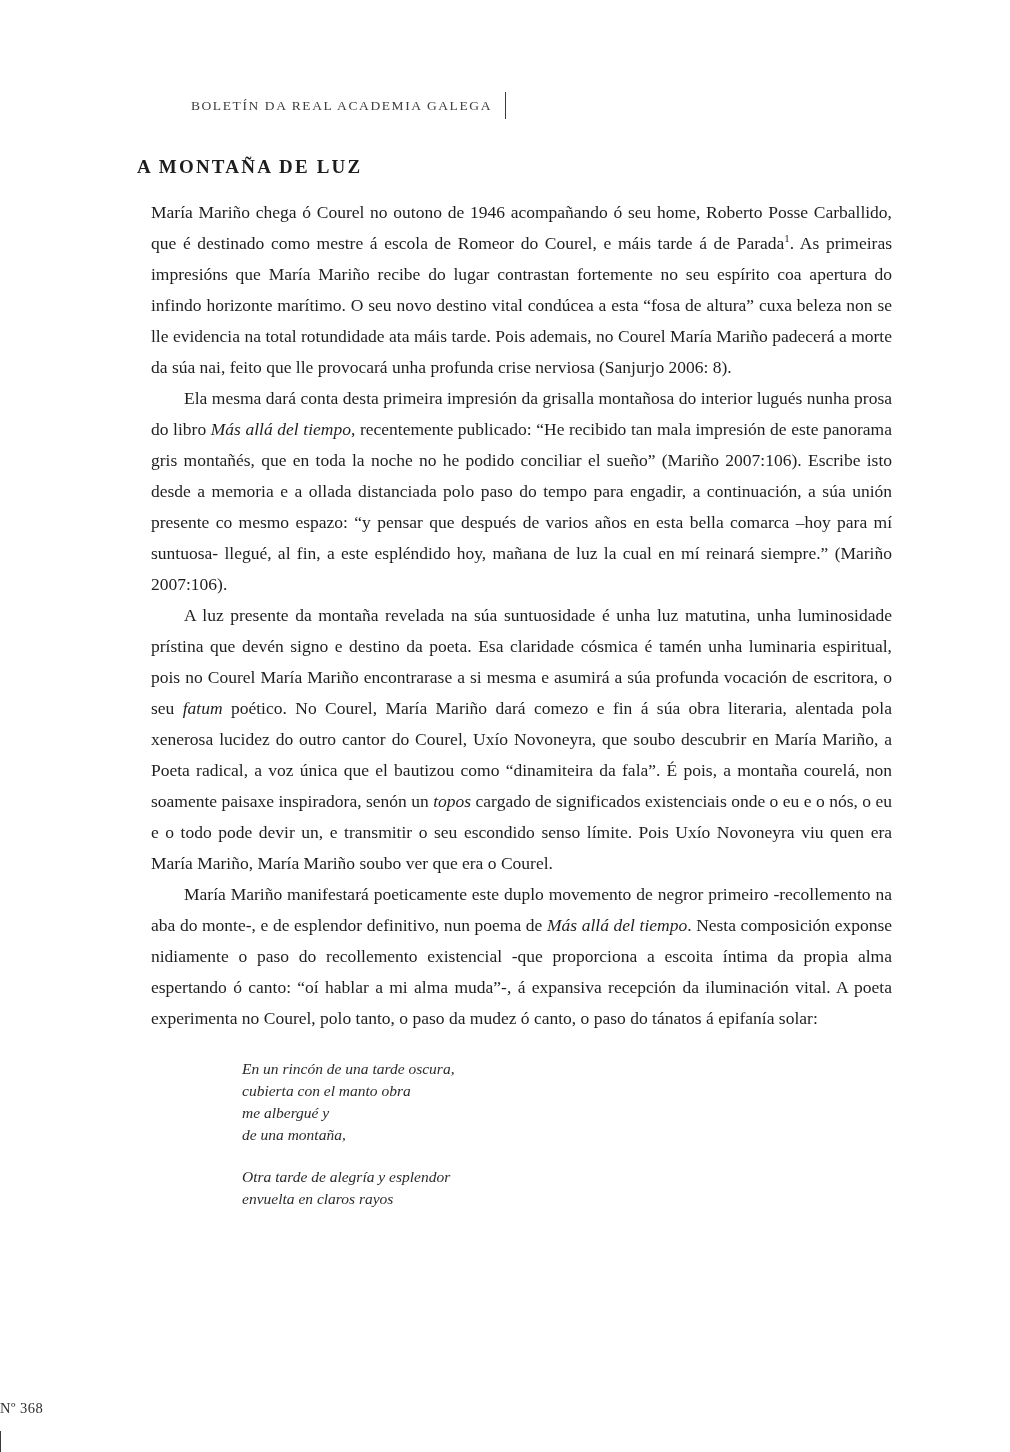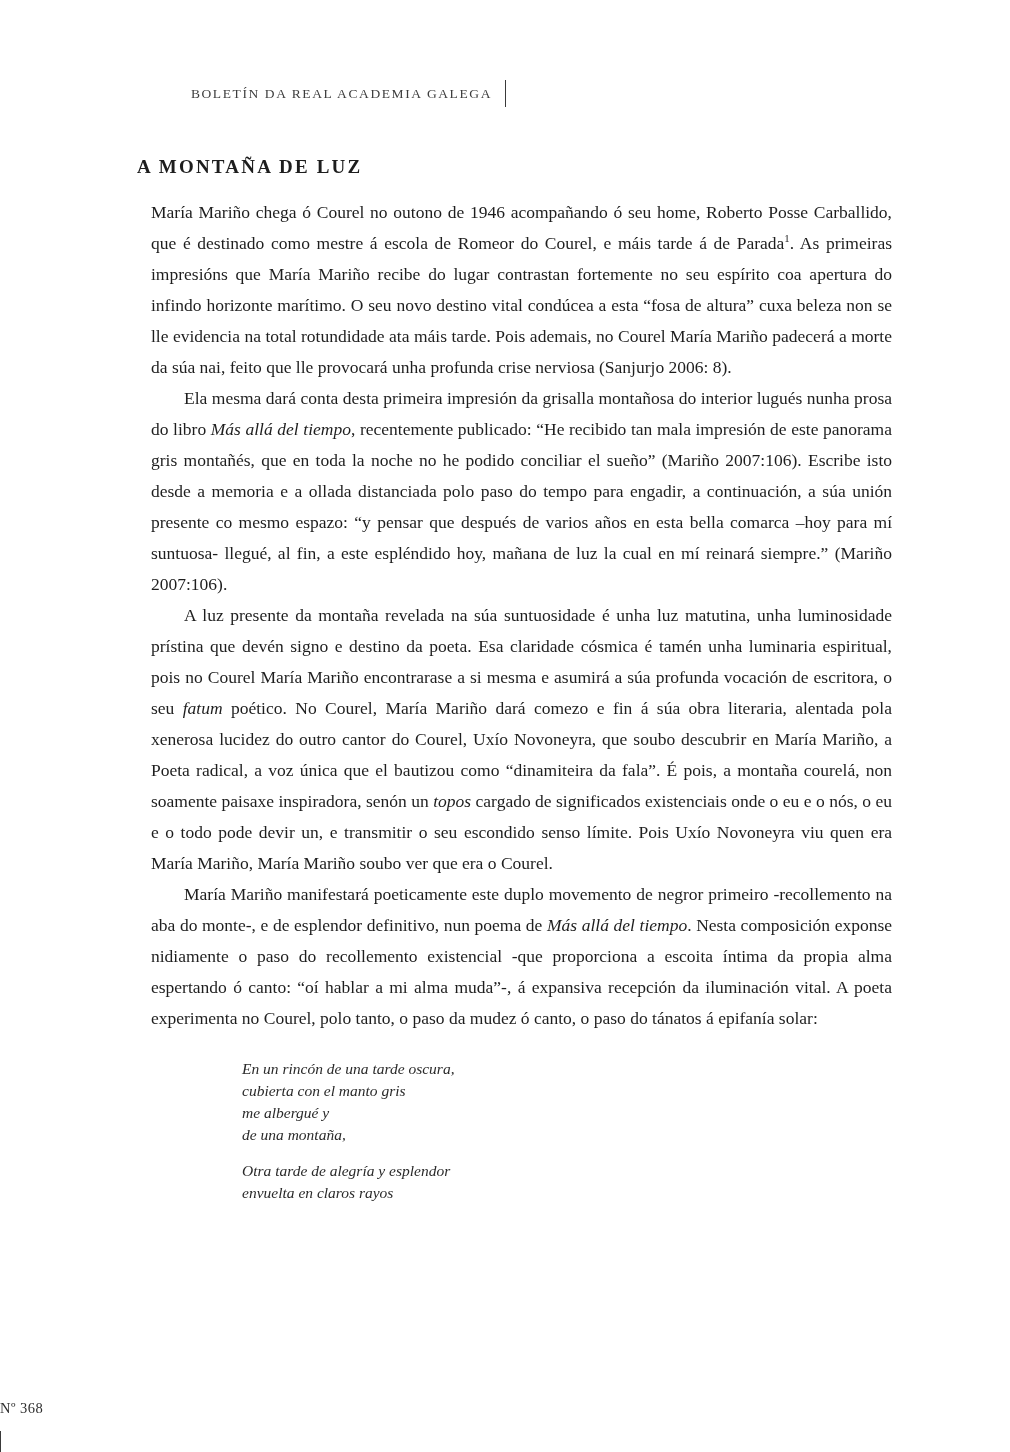--- a/index.html
+++ b/index.html
@@ -10,21 +10,21 @@
     height: 1452px;
     background: #ffffff;
     font-family: "Liberation Serif", serif;
     color: #1c1c1c;
     overflow: hidden;
   }
 
   
   .header {
     position: absolute;
-    top: 80px;
+    top: 92px;
     left: 0;
     width: 100%;
     display: flex;
     align-items: center;
   }
   .header-left {
     width: 50%;
     text-align: right;
     padding-right: 13px;
     font-size: 13.5px;
@@ -83,21 +83,21 @@
 
   
   .poem {
     margin-top: 24px;
     margin-left: 91px;
     font-size: 15.5px;
     line-height: 22px;
     text-align: left;
     color: #2a2a2a;
   }
-  .stanza + .stanza { margin-top: 14px; }
+  .stanza + .stanza { margin-top: 20px; }
   .poem-line { white-space: pre; font-style: italic; }
 
   
   .footer {
     position: absolute;
     top: 1400px;
     left: 0;
     width: 100%;
     display: flex;
     justify-content: center;
@@ -136,21 +136,21 @@
   <main class="body-text">
     <div>
         <p class="para"><span>María Mariño chega ó Courel no outono de 1946 acompañando ó seu home, Roberto Posse Carballido, que é destinado como mestre á escola de Romeor do Courel, e máis tarde á de Parada</span><sup>1</sup><span>. As primeiras impresións que María Mariño recibe do lugar contrastan fortemente no seu espírito coa apertura do infindo horizonte marítimo. O seu novo destino vital condúcea a esta “fosa de altura” cuxa beleza non se lle evidencia na total rotundidade ata máis tarde. Pois ademais, no Courel María Mariño padecerá a morte da súa nai, feito que lle provocará unha profunda crise nerviosa (Sanjurjo 2006: 8).</span></p>
         <p class="para indent"><span>Ela mesma dará conta desta primeira impresión da grisalla montañosa do interior lugués nunha prosa do libro </span><em>Más allá del tiempo</em><span>, recentemente publicado: “He recibido tan mala impresión de este panorama gris montañés, que en toda la noche no he podido conciliar el sueño” (Mariño 2007:106). Escribe isto desde a memoria e a ollada distanciada polo paso do tempo para engadir, a continuación, a súa unión presente co mesmo espazo: “y pensar que después de varios años en esta bella comarca –hoy para mí suntuosa- llegué, al fin, a este espléndido hoy, mañana de luz la cual en mí reinará siempre.” (Mariño 2007:106).</span></p>
         <p class="para indent"><span>A luz presente da montaña revelada na súa suntuosidade é unha luz matutina, unha luminosidade prístina que devén signo e destino da poeta. Esa claridade cósmica é tamén unha luminaria espiritual, pois no Courel María Mariño encontrarase a si mesma e asumirá a súa profunda vocación de escritora, o seu </span><em>fatum</em><span> poético. No Courel, María Mariño dará comezo e fin á súa obra literaria, alentada pola xenerosa lucidez do outro cantor do Courel, Uxío Novoneyra, que soubo descubrir en María Mariño, a Poeta radical, a voz única que el bautizou como “dinamiteira da fala”. É pois, a montaña courelá, non soamente paisaxe inspiradora, senón un </span><em>topos</em><span> cargado de significados existenciais onde o eu e o nós, o eu e o todo pode devir un, e transmitir o seu escondido senso límite. Pois Uxío Novoneyra viu quen era María Mariño, María Mariño soubo ver que era o Courel.</span></p>
         <p class="para indent"><span>María Mariño manifestará poeticamente este duplo movemento de negror primeiro -recollemento na aba do monte-, e de esplendor definitivo, nun poema de </span><em>Más allá del tiempo</em><span>. Nesta composición exponse nidiamente o paso do recollemento existencial -que proporciona a escoita íntima da propia alma espertando ó canto: “oí hablar a mi alma muda”-, á expansiva recepción da iluminación vital. A poeta experimenta no Courel, polo tanto, o paso da mudez ó canto, o paso do tánatos á epifanía solar:</span></p>
       </div>
     <div class="poem">
         <div class="stanza">
           <div class="poem-line">En un rincón de una tarde oscura,</div>
-          <div class="poem-line">cubierta con el manto gris</div>
+          <div class="poem-line">cubierta con el manto obra</div>
           <div class="poem-line">me albergué y</div>
           <div class="poem-line">de una montaña,</div>
         </div>
         <div class="stanza">
           <div class="poem-line">Otra tarde de alegría y esplendor</div>
           <div class="poem-line">envuelta en claros rayos</div>
         </div>
       </div>
   </main>
 

